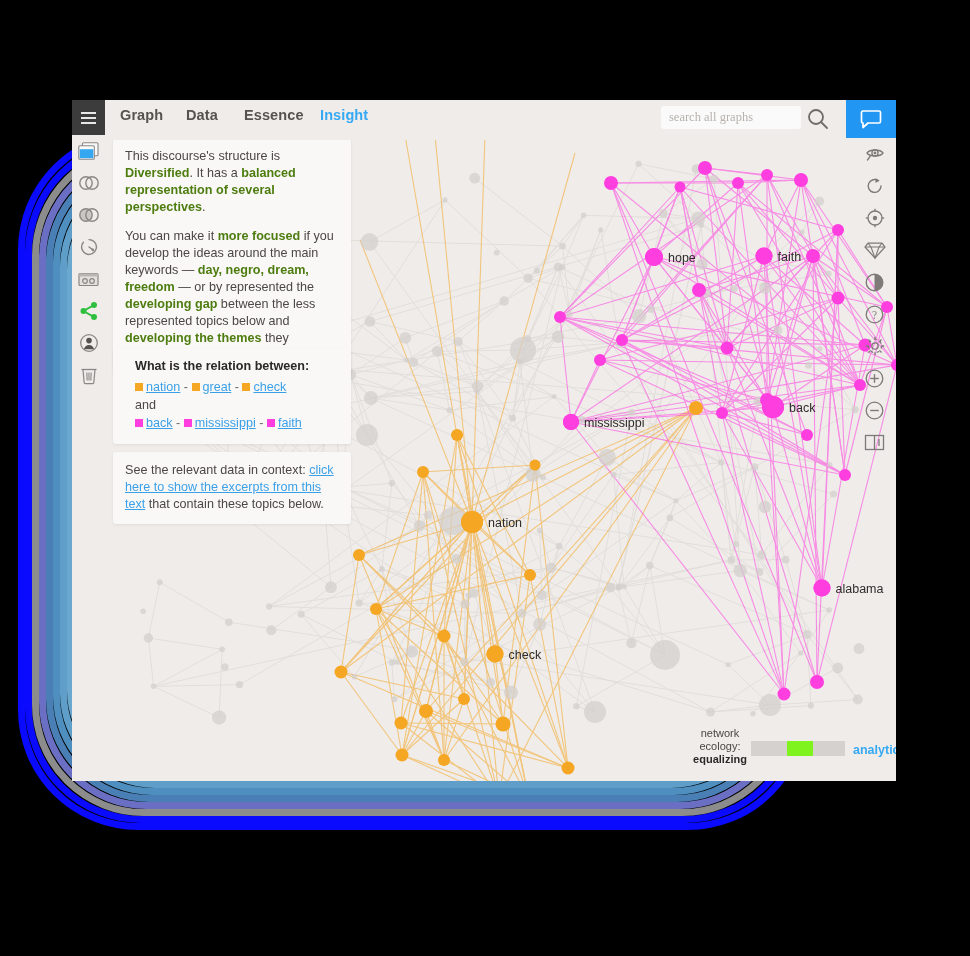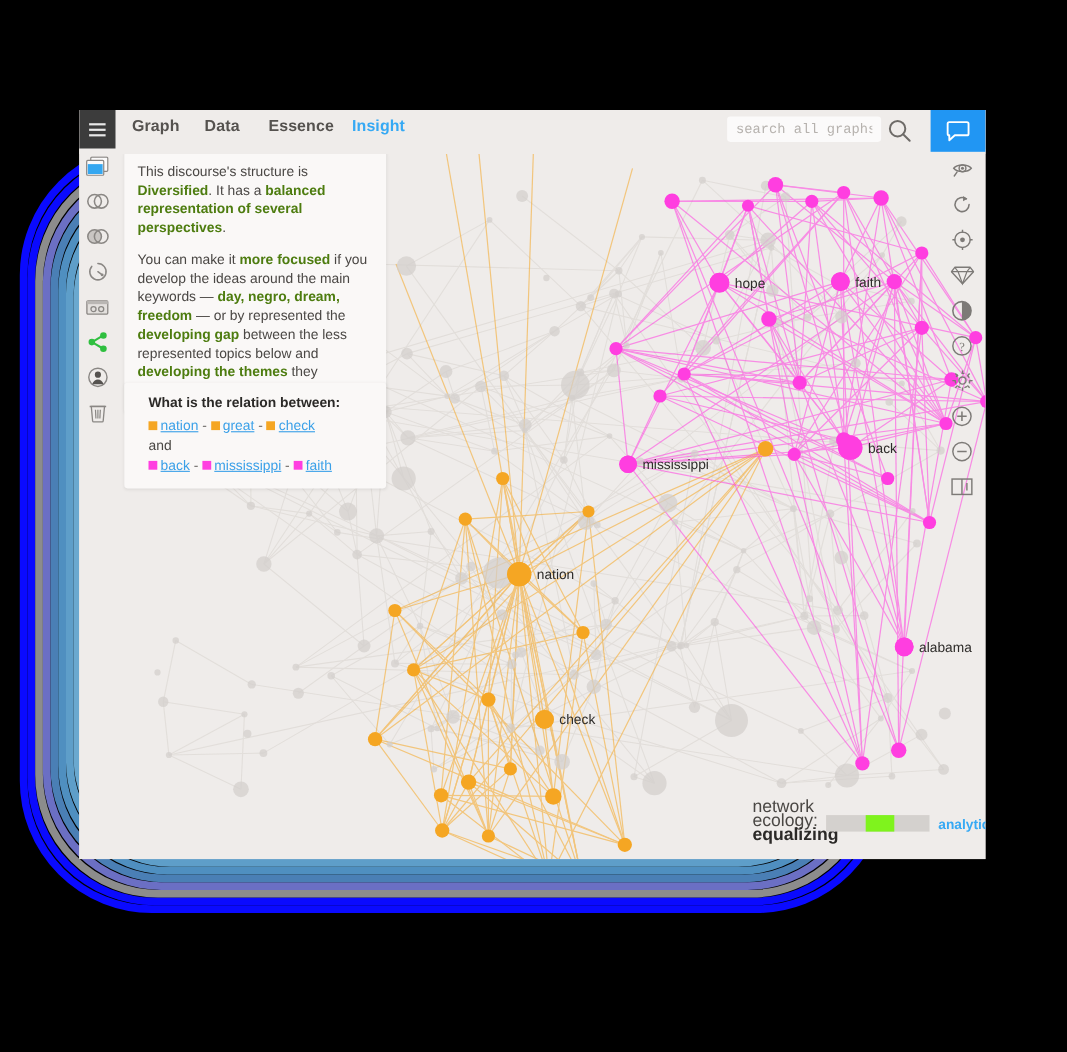--- a/index.html
+++ b/index.html
@@ -27,21 +27,21 @@
   .tab{
     position:absolute;top:7px;font-size:14.5px;color:#55524f;font-weight:600;
     letter-spacing:.1px;cursor:pointer;
   }
   .tab.active{color:#36a9f4;}
   #tab-graph{left:48px;} #tab-data{left:114px;} #tab-essence{left:172px;} #tab-insight{left:248px;}
   #searchwrap{position:absolute;right:98px;top:6px;width:137px;height:23px;}
   #searchinput{
     width:140px;height:23px;box-sizing:border-box;border:none;border-radius:3px;
     background:#fbfafa;font-size:12.5px;color:#6e6b68;padding:0 8px;
-    font-family:Liberation Mono, monospace;outline:none;
+    font-family:Liberation Serif, serif;outline:none;
   }
   #searchinput::placeholder{color:#b6b2ae;}
   #searchbtn{position:absolute;right:65px;top:6px;width:26px;height:26px;cursor:pointer;}
   #chatbtn{
     position:absolute;right:0;top:0;width:50px;height:38px;background:#2196f3;
     display:flex;align-items:center;justify-content:center;cursor:pointer;
   }
   
   #leftrail{position:absolute;left:0;top:35px;width:33px;height:646px;background:#efecea;z-index:35;}
   .lr-icon{
@@ -69,21 +69,21 @@
   .panel b{color:#4d7c0f;font-weight:700;}
   .kw-head{font-weight:700;color:#2b2927;margin:0 0 4px 0;}
   .kwline{margin:0 0 1px 0;white-space:nowrap;line-height:17px;}
   .sw{display:inline-block;width:8px;height:8px;vertical-align:0px;margin-right:3px;}
   .sw.o{background:#f5a623;} .sw.m{background:#ff3ee0;}
   a.kw,a.inline{color:#3aa0e8;text-decoration:underline;cursor:pointer;}
   .sep{color:#6c6966;}
   .andline{margin:1px 0 1px 0;color:#4a4744;}
   
   #status{position:absolute;left:537px;bottom:6px;width:287px;height:60px;z-index:30;}
-  #necol{position:absolute;left:75px;top:12px;width:72px;font-size:16px;line-height:13px;color:#4a4744;}
+  #necol{position:absolute;left:75px;top:12px;width:72px;font-size:11px;line-height:13px;color:#4a4744;text-align:center;}
   #necol b{font-weight:700;color:#2b2927;}
   #meter{position:absolute;left:142px;top:26px;width:94px;height:15px;background:#d4d1ce;}
   #meterfill{position:absolute;left:36px;top:0;width:26px;height:15px;background:#7ff31d;}
   #analytics{
     position:absolute;left:244px;top:28px;font-size:12.5px;font-weight:700;color:#36a9f4;cursor:pointer;
   }
 </style>
 </head>
 <body>
 
@@ -1036,20 +1036,23 @@
     <p><span>You can make it </span><b>more focused</b><span> if you develop the ideas around the main keywords — </span><b>day, negro, dream, freedom</b><span> — or by represented the </span><b>developing gap</b><span> between the less represented topics below and </span><b>developing the themes</b><span> they represent:</span></p>
   </div>
 
   <div class="panel" id="panel-relation">
     <div class="kw-head">What is the relation between:</div>
     <div class="kwline" id="kw-a"><span class="sw o"></span><a class="kw">nation</a><span class="sep"> - </span><span class="sw o"></span><a class="kw">great</a><span class="sep"> - </span><span class="sw o"></span><a class="kw">check</a></div>
     <div class="andline">and</div>
     <div class="kwline" id="kw-b"><span class="sw m"></span><a class="kw">back</a><span class="sep"> - </span><span class="sw m"></span><a class="kw">mississippi</a><span class="sep"> - </span><span class="sw m"></span><a class="kw">faith</a></div>
   </div>
 
+  <div class="panel" id="panel-context">
+    <p><span>See the relevant data in context: </span><a class="inline">click here to show the excerpts from this text</a><span> that contain these topics below.</span></p>
+  </div>
 
   <div id="status">
     <div id="necol">
       <span>network</span><br>
       <span>ecology:</span><br>
       <b>equalizing</b>
     </div>
     <div id="meter" style="background: rgb(212, 209, 206);">
       <div id="meterfill" style="background: rgb(127, 243, 29); left: 38%; width: 28%;"></div>
     </div>

